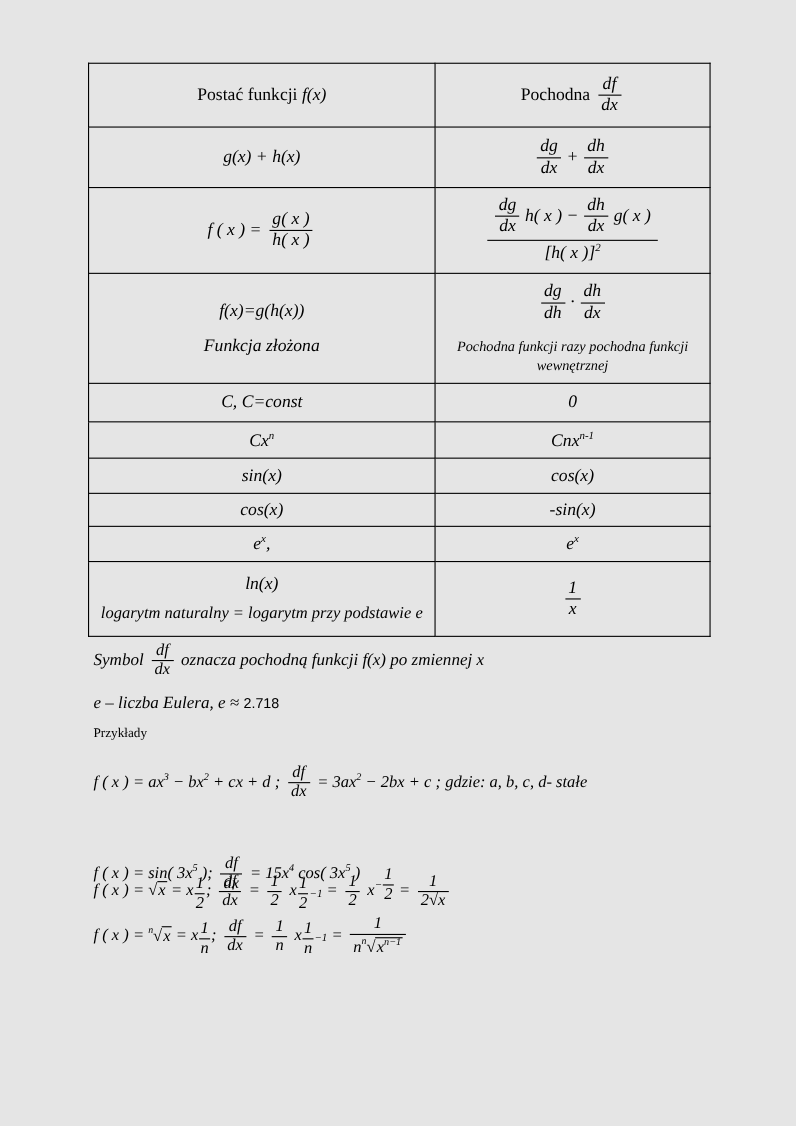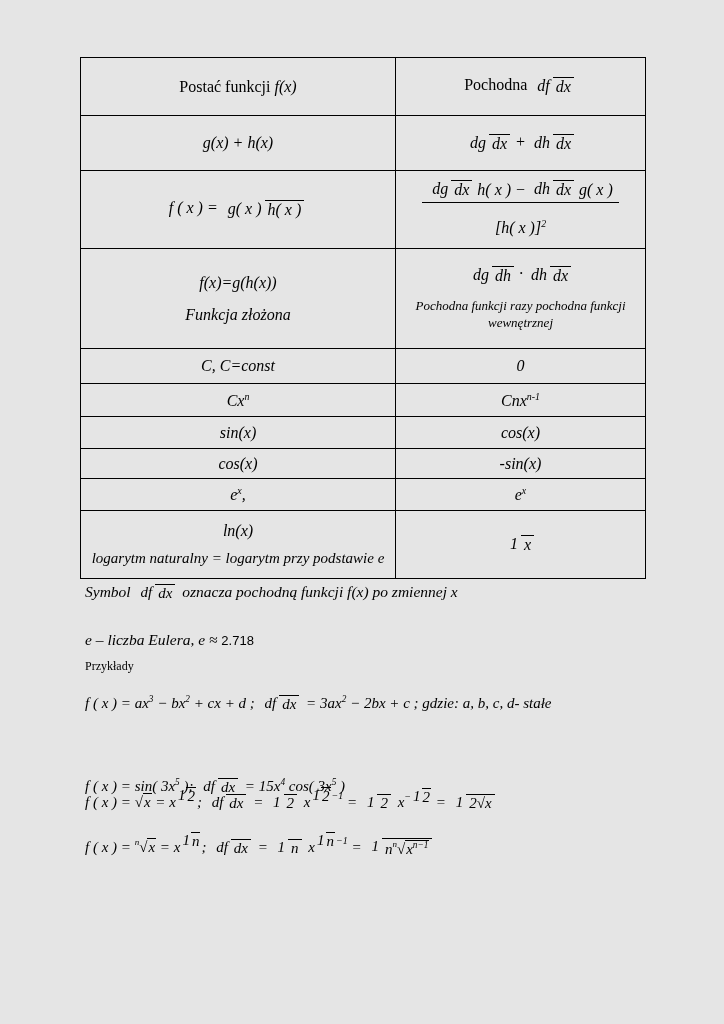--- a/index.html
+++ b/index.html
@@ -15,27 +15,27 @@
   .ftable td {
     border: 1px solid #000; text-align: center; vertical-align: middle;
     font-size: 16px; font-style: italic; padding: 2px 6px; overflow: hidden;
   }
   .r1 { height: 58px; } .r2 { height: 55px; } .r3 { height: 78px; } .r4 { height: 100px; }
   .r5 { height: 35px; } .r6 { height: 33px; } .r7 { height: 32px; } .r8 { height: 30px; }
   .r9 { height: 32px; } .r10 { height: 68px; }
 
   .up { font-style: normal; }
 
-  .frac { display: inline-flex; flex-direction: row; text-align: center; vertical-align: middle; margin: 0 3px; }
+  .frac { display: inline-flex; flex-direction: column; text-align: center; vertical-align: middle; margin: 0 3px; }
   .frac .num { display: block; line-height: 1.15; padding: 0 3px; }
-  .frac .den { display: block; line-height: 1.15; padding: 0 3px; border-top: 1px solid #000; text-align: right; }
+  .frac .den { display: block; line-height: 1.15; padding: 0 3px; border-top: 1px solid #000; }
 
   .bigfrac { display: inline-flex; flex-direction: column; align-items: center; vertical-align: middle; }
   .bignum { display: inline-flex; align-items: center; justify-content: center; line-height: 1.1; padding: 0 4px 2px; }
-  .bigden { border-top: 1px solid #000; width: 100%; text-align: center; line-height: 1.3; padding-top: 15px; }
+  .bigden { border-top: 1px solid #000; width: 100%; text-align: center; line-height: 1.3; padding-top: 1px; }
   .tok { margin: 0 2px; white-space: nowrap; }
 
   sup { font-size: 0.62em; }
   .line2 { display: block; margin-top: 14px; }
   .lnline2 { display: block; margin-top: 10px; font-size: 15px; white-space: nowrap; }
   .cap { margin-top: 13px; font-size: 13px; line-height: 1.3; }
 
   .note { position: absolute; left: 85px; font-size: 15.5px; font-style: italic; white-space: nowrap; }
   .note .frac { font-size: 15px; }
   .n-symbol { top: 583px; }

